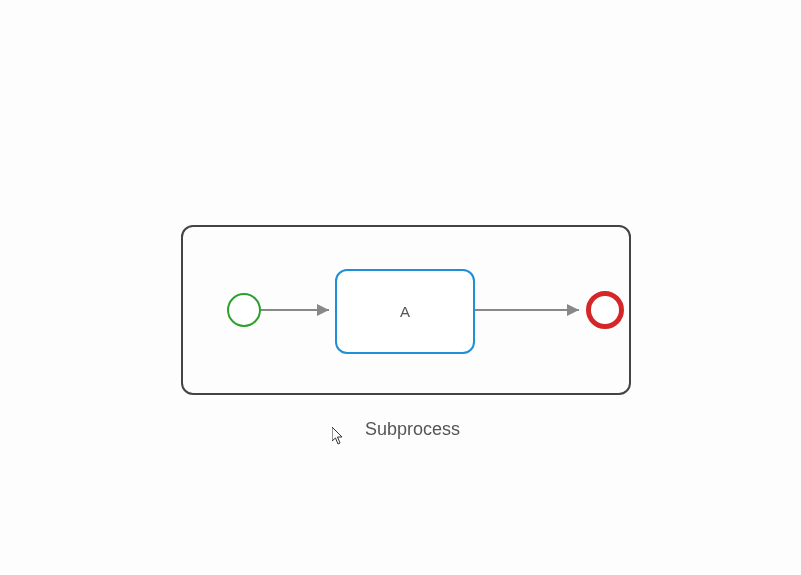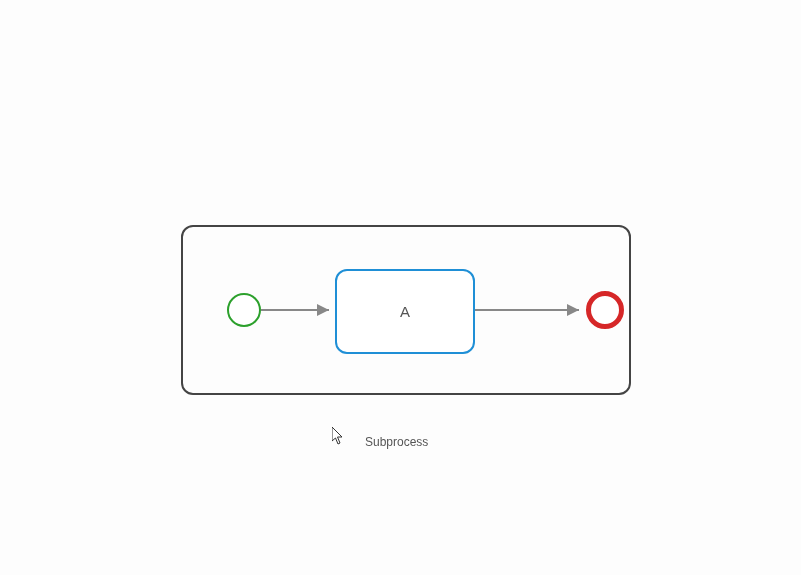--- a/index.html
+++ b/index.html
@@ -58,22 +58,21 @@
       height: 38px;
       border: 5px solid #d62728;
       border-radius: 50%;
       background: #fff;
     }
     .subprocess-label {
       position: absolute;
       left: 365px;
       top: 419px;
       color: #555;
-      font-size: 12px;
-      margin-top: 16px;
+      font-size: 18px;
     }
     .cursor-icon {
       position: absolute;
       left: 332px;
       top: 427px;
       width: 12px;
       height: 18px;
     }
   </style>
 </head>

